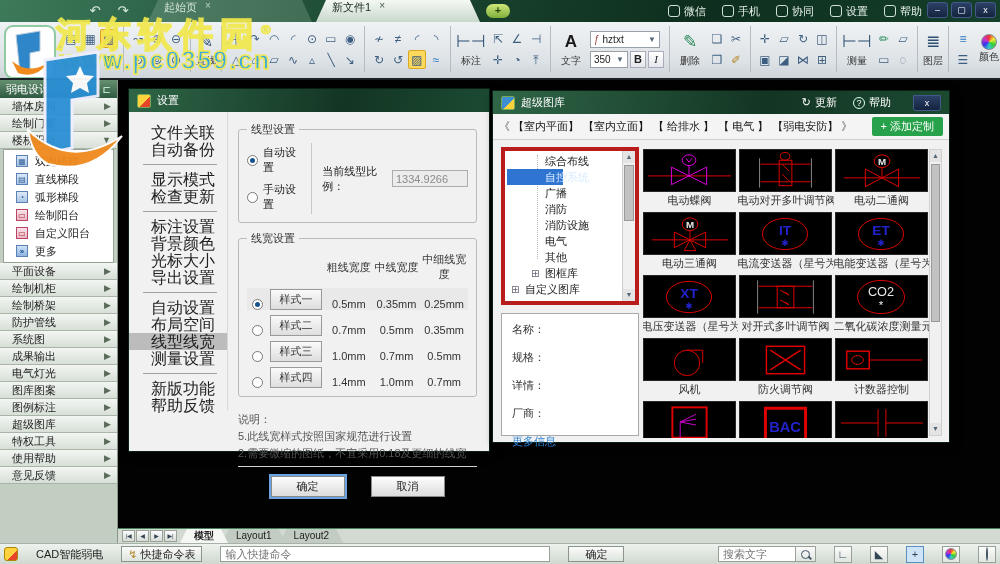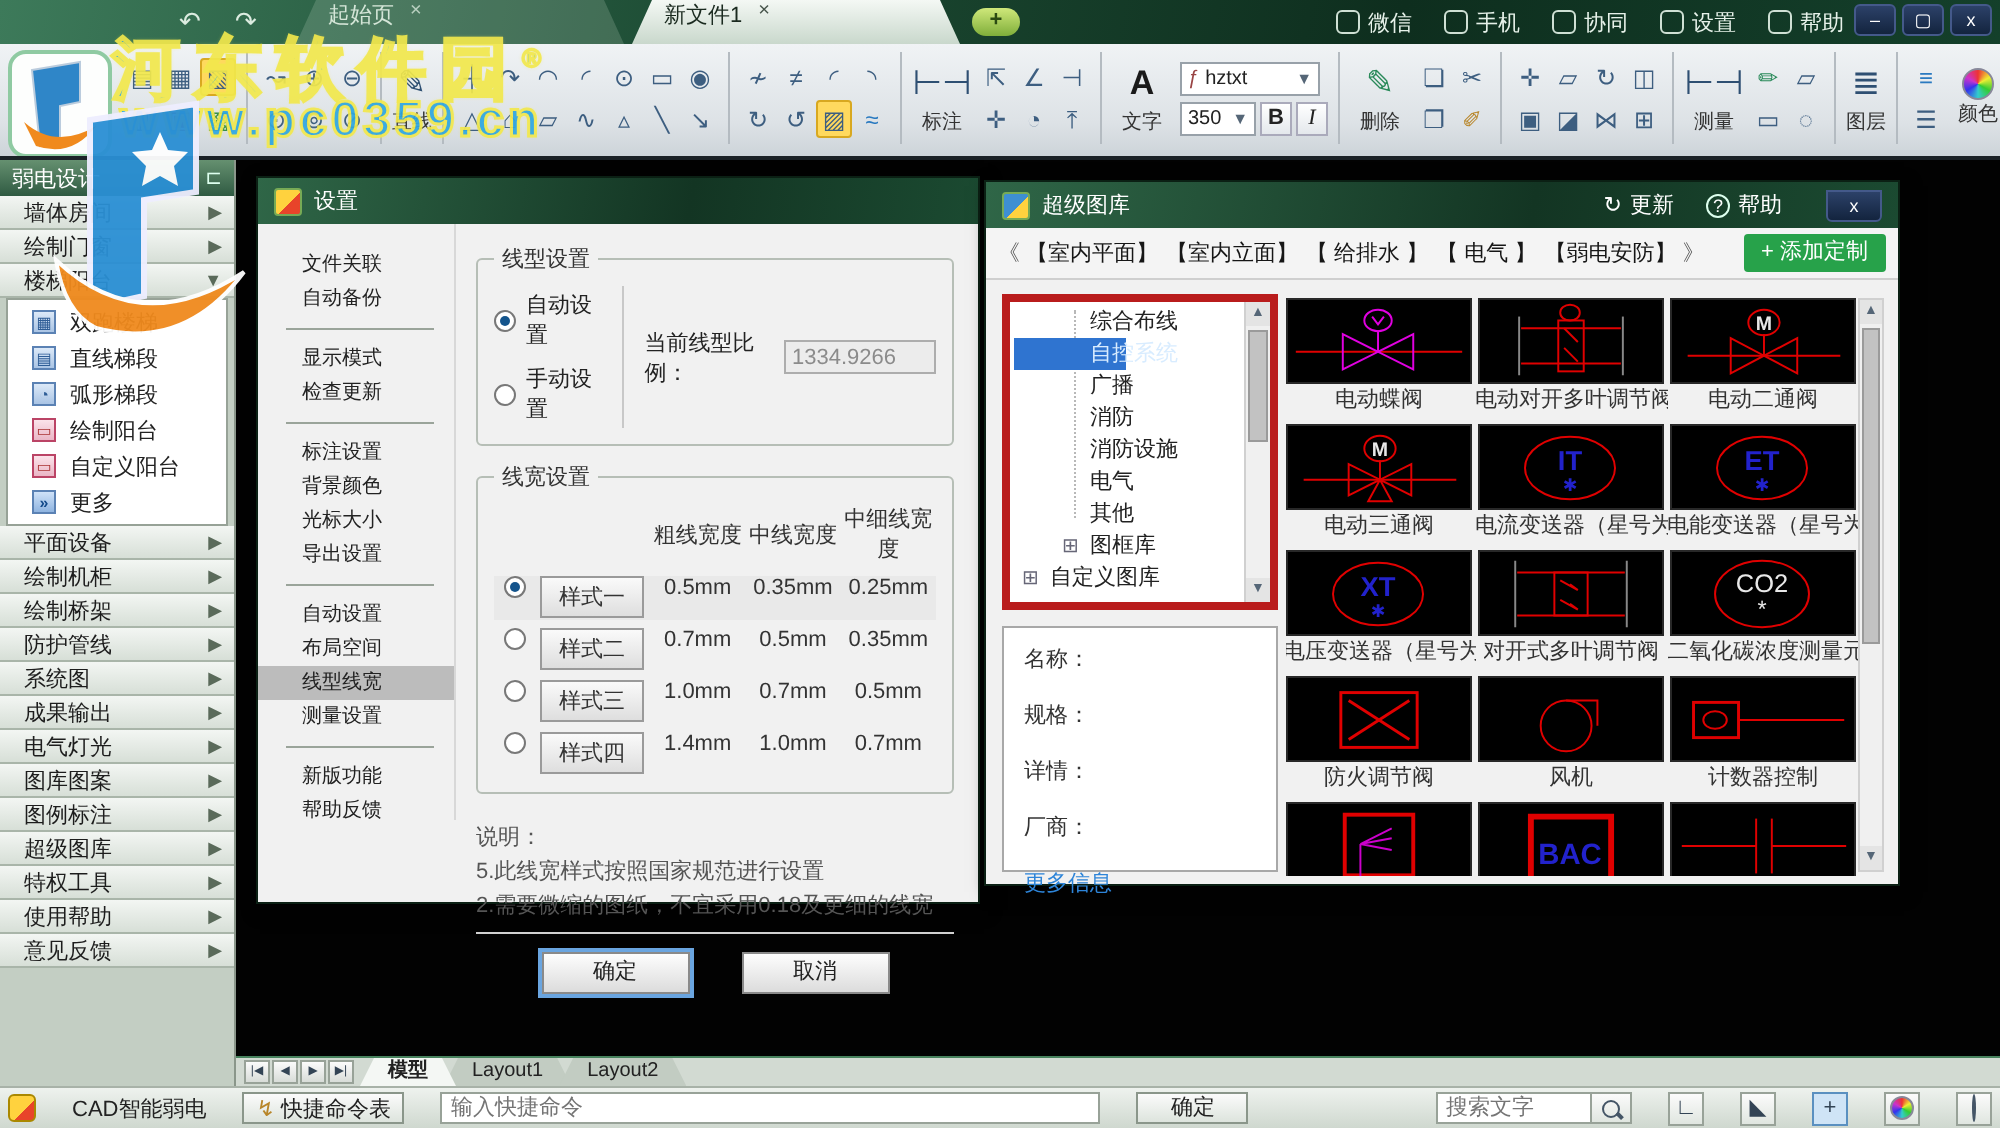--- a/index.html
+++ b/index.html
@@ -74,37 +74,37 @@
   .dlg { position:absolute; background:#f1f1f1; border:1px solid #0b2014; box-shadow:2px 3px 8px rgba(0,0,0,.7); }
   .dtitle { height:23px; background:linear-gradient(100deg,#2f6647,#133523 60%,#1b4a31); color:#fff;
     display:flex; align-items:center; gap:6px; padding:0 8px; font-size:11px; }
   .dico { width:14px; height:14px; border-radius:2px; background:linear-gradient(135deg,#ffd23e 55%,#e8442a 55%); border:1px solid #7a5; }
   .dico.lib { background:linear-gradient(135deg,#3e8fd2 55%,#ffd23e 55%); }
 
   
   .dlg-settings { left:128px; top:88px; width:362px; height:364px; }
   .sbody { display:flex; height:298px; }
   .snav { width:98px; padding:12px 0 0 0; }
-  .snav-item { height:17px; line-height:17px; padding-left:22px; font-size:10px; color:#222; }
+  .snav-item { height:17px; line-height:17px; padding-left:22px; font-size:16px; color:#222; }
   .snav-item.sel { background:#bcbcbc; }
   .snav-sep { border-top:1px solid #9aa49a; margin:6px 10px 6px 14px; }
   .scontent { flex:1; padding:10px 12px 0 10px; border-left:1px solid #d8d8d8; }
   fieldset { border:1px solid #b6beb6; border-radius:3px; padding:6px 8px 8px; margin-bottom:8px; }
   legend { font-size:11px; color:#333; padding:0 4px; }
   .ltrow { display:flex; align-items:center; }
   .radcol { display:flex; flex-direction:column; gap:7px; padding:2px 0; }
   .radio { width:11px; height:11px; border:1px solid #787878; border-radius:50%; background:#fff; flex:0 0 11px; position:relative; }
   .radio.on::after { content:""; position:absolute; left:2px; top:2px; width:5px; height:5px; border-radius:50%; background:#14548c; }
   .rlab { display:flex; gap:5px; align-items:center; font-size:11px; }
   .vdiv { width:1px; background:#c8c8c8; align-self:stretch; margin:0 10px; }
   .scale-input { width:76px; height:17px; border:1px solid #adadad; background:#ececec; color:#8b8b8b; font-size:11px; padding:0 3px; }
   .lwgrid { display:grid; grid-template-columns:20px 58px 1fr 1fr 1fr; align-items:center; row-gap:4px; }
   .lwhead { font-size:11px; color:#333; text-align:center; padding-bottom:2px; }
   .lwrow { display:contents; }
-  .lwcell { height:22px; display:flex; align-items:flex-start; justify-content:center; font-size:11px; color:#333; }
+  .lwcell { height:22px; display:flex; align-items:flex-end; justify-content:center; font-size:11px; color:#333; }
   .lwrow.sel .lwcell { background:#e9e9e9; }
   .stylebtn { border:1px solid #9a9a9a; background:linear-gradient(#fafafa,#dedede); font-size:11px; padding:2px 0; width:52px; text-align:center; }
   .notes { font-size:11px; color:#555; line-height:17px; margin-top:14px; }
   .sfoot { border-top:1px solid #d0d0d0; margin-top:4px; padding-top:9px; display:flex; justify-content:center; gap:26px; }
   .dbtn { width:74px; height:21px; border:1px solid #8a8a8a; background:linear-gradient(#fdfdfd,#dcdcdc); font-size:11px;
     text-align:center; line-height:19px; }
   .dbtn.focus { outline:2px solid #6aa5e0; outline-offset:0; }
 
   
   .dlg-library { left:492px; top:90px; width:458px; height:353px; }
@@ -773,35 +773,35 @@
               <ellipse cx="46" cy="21" rx="24" ry="17" fill="none" stroke="#e00000"></ellipse>
               <text x="46" y="20" font-size="13" fill="#e8e8e8" text-anchor="middle">CO2</text>
               <text x="46" y="33" font-size="12" fill="#e8e8e8" text-anchor="middle">*</text>
             </svg>
       </div>
       <div class="glabel">二氧化碳浓度测量元</div>
     </div>
     <div class="gcell">
       <div class="tile">
         <svg width="93" height="42" viewBox="0 0 93 42">
+              <circle cx="44" cy="24" r="13" fill="none" stroke="#e00000"></circle>
+              <path d="M44,11 L60,11 L60,24" fill="none" stroke="#e00000"></path>
+            </svg>
+      </div>
+      <div class="glabel">风机</div>
+    </div>
+    <div class="gcell">
+      <div class="tile">
+        <svg width="93" height="42" viewBox="0 0 93 42">
               <rect x="27" y="7" width="39" height="28" fill="none" stroke="#e00000" stroke-width="1.5"></rect>
               <line x1="31" y1="11" x2="62" y2="31" stroke="#e00000" stroke-width="1.5"></line>
               <line x1="62" y1="11" x2="31" y2="31" stroke="#e00000" stroke-width="1.5"></line>
             </svg>
       </div>
       <div class="glabel">防火调节阀</div>
-    </div>
-    <div class="gcell">
-      <div class="tile">
-        <svg width="93" height="42" viewBox="0 0 93 42">
-              <circle cx="44" cy="24" r="13" fill="none" stroke="#e00000"></circle>
-              <path d="M44,11 L60,11 L60,24" fill="none" stroke="#e00000"></path>
-            </svg>
-      </div>
-      <div class="glabel">风机</div>
     </div>
     <div class="gcell">
       <div class="tile">
         <svg width="93" height="42" viewBox="0 0 93 42">
               <rect x="11" y="12" width="23" height="18" fill="none" stroke="#e00000" stroke-width="1.5"></rect>
               <ellipse cx="22" cy="21" rx="6" ry="4.5" fill="none" stroke="#e00000"></ellipse>
               <line x1="34" y1="21" x2="88" y2="21" stroke="#e00000"></line>
             </svg>
       </div>
       <div class="glabel">计数器控制</div>

